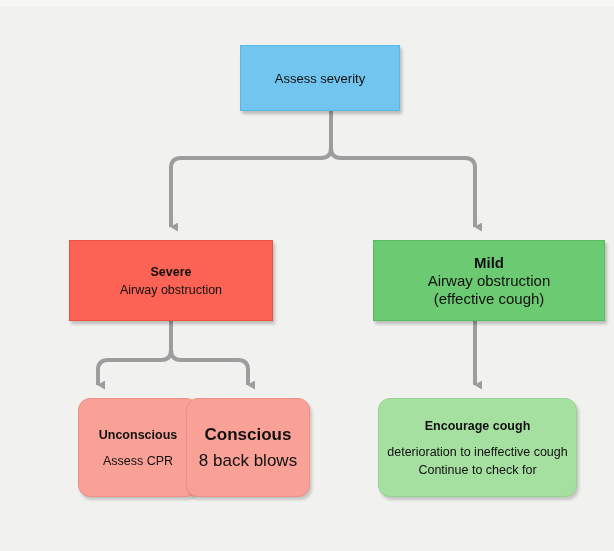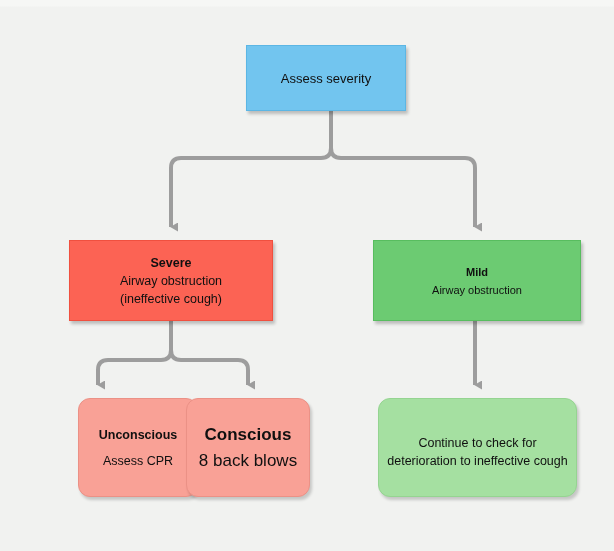--- a/index.html
+++ b/index.html
@@ -39,21 +39,21 @@
   }
   .node .title {
     font-weight: bold;
   }
   .node .line {
     font-weight: normal;
   }
 
   
   #node-assess {
-    left: 246px;
+    left: 240px;
     top: 45px;
     width: 160px;
     height: 66px;
     background: #72c5ef;
     border: 1px solid #5cb6e4;
     font-size: 13px;
     box-shadow: 2px 3px 3px rgba(0,0,0,0.22);
   }
 
   
@@ -64,25 +64,25 @@
     height: 81px;
     background: #fc6354;
     border: 1px solid #f0503f;
     font-size: 12.5px;
     line-height: 18px;
     box-shadow: 2px 3px 3px rgba(0,0,0,0.22);
   }
   #node-mild {
     left: 373px;
     top: 240px;
-    width: 208px;
+    width: 232px;
     height: 81px;
     background: #6ccb72;
     border: 1px solid #58bd5f;
-    font-size: 11px;
+    font-size: 15px;
     line-height: 18px;
     box-shadow: 2px 3px 3px rgba(0,0,0,0.22);
   }
 
   
   #node-unconscious {
     left: 38px;
     top: 398px;
     width: 120px;
     height: 99px;
@@ -145,39 +145,40 @@
     <path d="M475,321 L475,385" fill="none" stroke="#9d9d9d" stroke-width="4" stroke-linecap="butt" marker-end="url(#arrowhead)"></path>
   </svg>
 
   <div class="node" id="node-assess">
     <span class="line">Assess severity</span>
   </div>
 
   <div class="node" id="node-severe">
     <span class="title">Severe</span>
     <span class="line">Airway obstruction</span>
-    <span class="line">(ineffective cough)</span>
   </div>
 
   <div class="node" id="node-mild">
     <span class="title">Mild</span>
     <span class="line">Airway obstruction</span>
+    <span class="line">(effective cough)</span>
   </div>
 
   <div class="node" id="node-unconscious">
     <span class="title">Unconscious</span>
     <div class="gap"></div>
     <span class="line">Assess CPR</span>
   </div>
 
   <div class="node" id="node-conscious">
     <span class="title">Conscious</span>
     <div class="gap"></div>
     <span class="line">8 back blows</span>
   </div>
 
   <div class="node" id="node-encourage">
+    <span class="title">Encourage cough</span>
     <div class="gap"></div>
+    <span class="line">deterioration to ineffective cough</span>
     <span class="line">Continue to check for</span>
-    <span class="line">deterioration to ineffective cough</span>
   </div>
 
 </div>
 
 </body></html>

